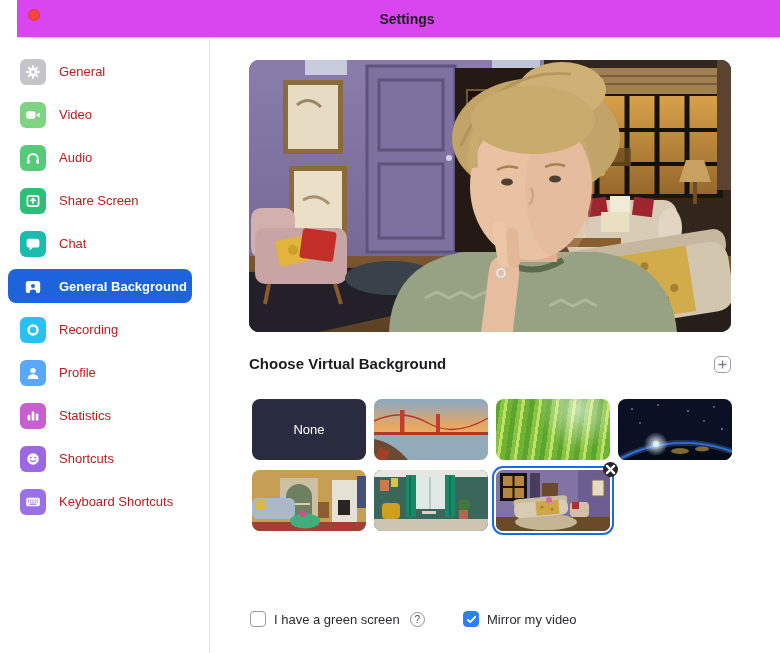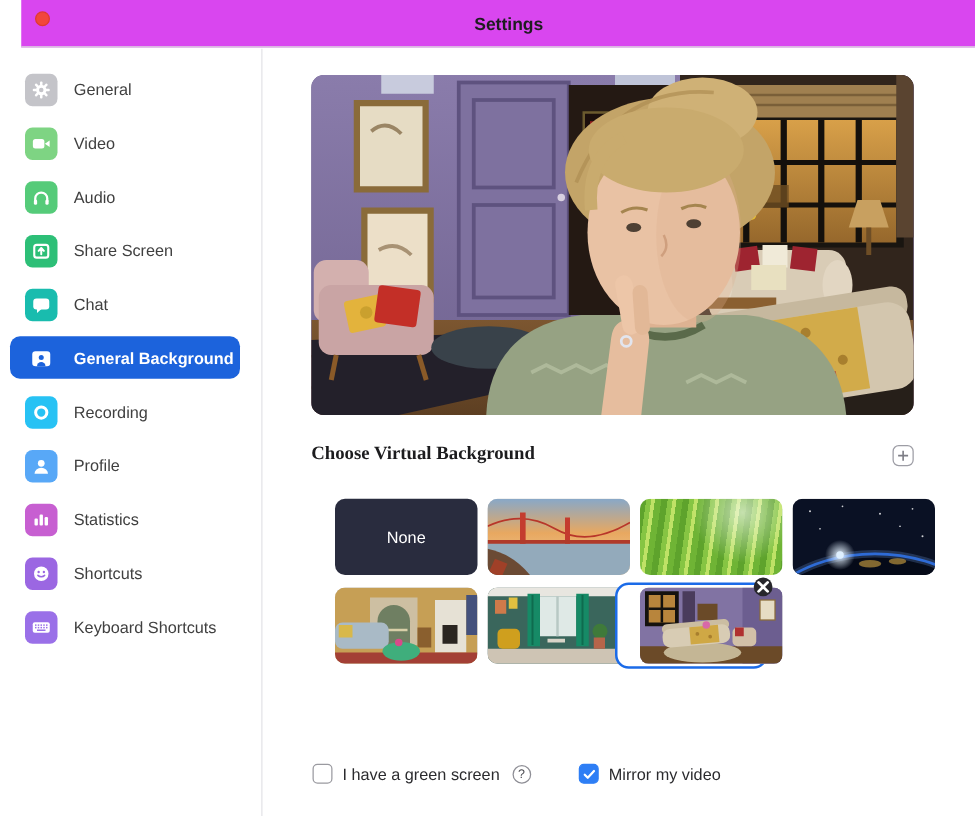--- a/index.html
+++ b/index.html
@@ -16,40 +16,40 @@
             border-bottom:1px solid #dadade;z-index:10;}
   .title{position:absolute;left:0;right:0;top:0;height:38px;line-height:38px;text-align:center;
          font-size:14px;font-weight:bold;color:#1d1d1f;}
   .close-dot{position:absolute;left:11px;top:9px;width:12px;height:12px;border-radius:50%;
              background:#f2463c;border:1px solid #e03a30;}
 
   
   .sidebar{position:absolute;left:0;top:39px;width:210px;bottom:0;background:#fff;
            border-right:1px solid #e4e4e8;padding-top:11px;}
   .item{position:relative;height:43px;display:flex;align-items:center;padding-left:20px;gap:13px;
-        font-size:13px;color:#404040;cursor:default;}
+        font-size:13px;color:#b91c1c;cursor:default;}
   .item>*{position:relative;z-index:1;}
   .item.selected{color:#fff;font-weight:600;}
   .item.selected::before{content:"";position:absolute;left:8px;right:17px;top:4px;bottom:5px;
         background:var(--accent);border-radius:8px;z-index:0;}
   .iconbox{width:26px;height:26px;border-radius:6px;flex:0 0 26px;
            display:flex;align-items:center;justify-content:center;}
   .iconbox svg{width:16px;height:16px;display:block;}
   .item.selected .iconbox{background:transparent !important;}
 
   
   .content{position:absolute;left:211px;top:39px;right:0;bottom:0;background:#fff;}
   .preview{position:absolute;left:38px;top:21px;width:482px;height:272px;border-radius:10px;
            overflow:hidden;background:#6f628f;}
   .preview svg{display:block;width:482px;height:272px;}
-  .section-title{position:absolute;left:38px;top:316px;font-size:15px;font-weight:bold;color:#1c1c1e;font-family:Liberation Serif, serif;}
+  .section-title{position:absolute;left:38px;top:316px;font-size:15px;font-weight:bold;color:#1c1c1e;}
   .add-btn{position:absolute;left:503px;top:317px;width:17px;height:17px;border:1.4px solid #9d9da5;
            border-radius:5px;display:flex;align-items:center;justify-content:center;background:#fff;}
 
-  .thumb{position:absolute;width:114px;height:61px;border-radius:8px;overflow:hidden;background:#ccc;margin-left:16px;}
+  .thumb{position:absolute;width:114px;height:61px;border-radius:8px;overflow:hidden;background:#ccc;}
   .thumb svg{display:block;width:114px;height:61px;}
   .t-r1{top:360px;} .t-r2{top:431px;}
   .t-c1{left:41px;} .t-c2{left:163px;} .t-c3{left:285px;} .t-c4{left:407px;}
   .none-tile{display:flex;align-items:center;justify-content:center;
              color:#fff;font-size:13px;font-weight:500;}
   .grass-tile{background:
       radial-gradient(circle at 72% 18%, rgba(255,255,255,.6), rgba(255,255,255,0) 42%),
       repeating-linear-gradient(98deg,#5ea32c 0 5px,#86c543 5px 9px,#bfe266 9px 12px,#6fb435 12px 17px);}
 
   .sel-wrap{position:absolute;left:281px;top:427px;width:122px;height:69px;

